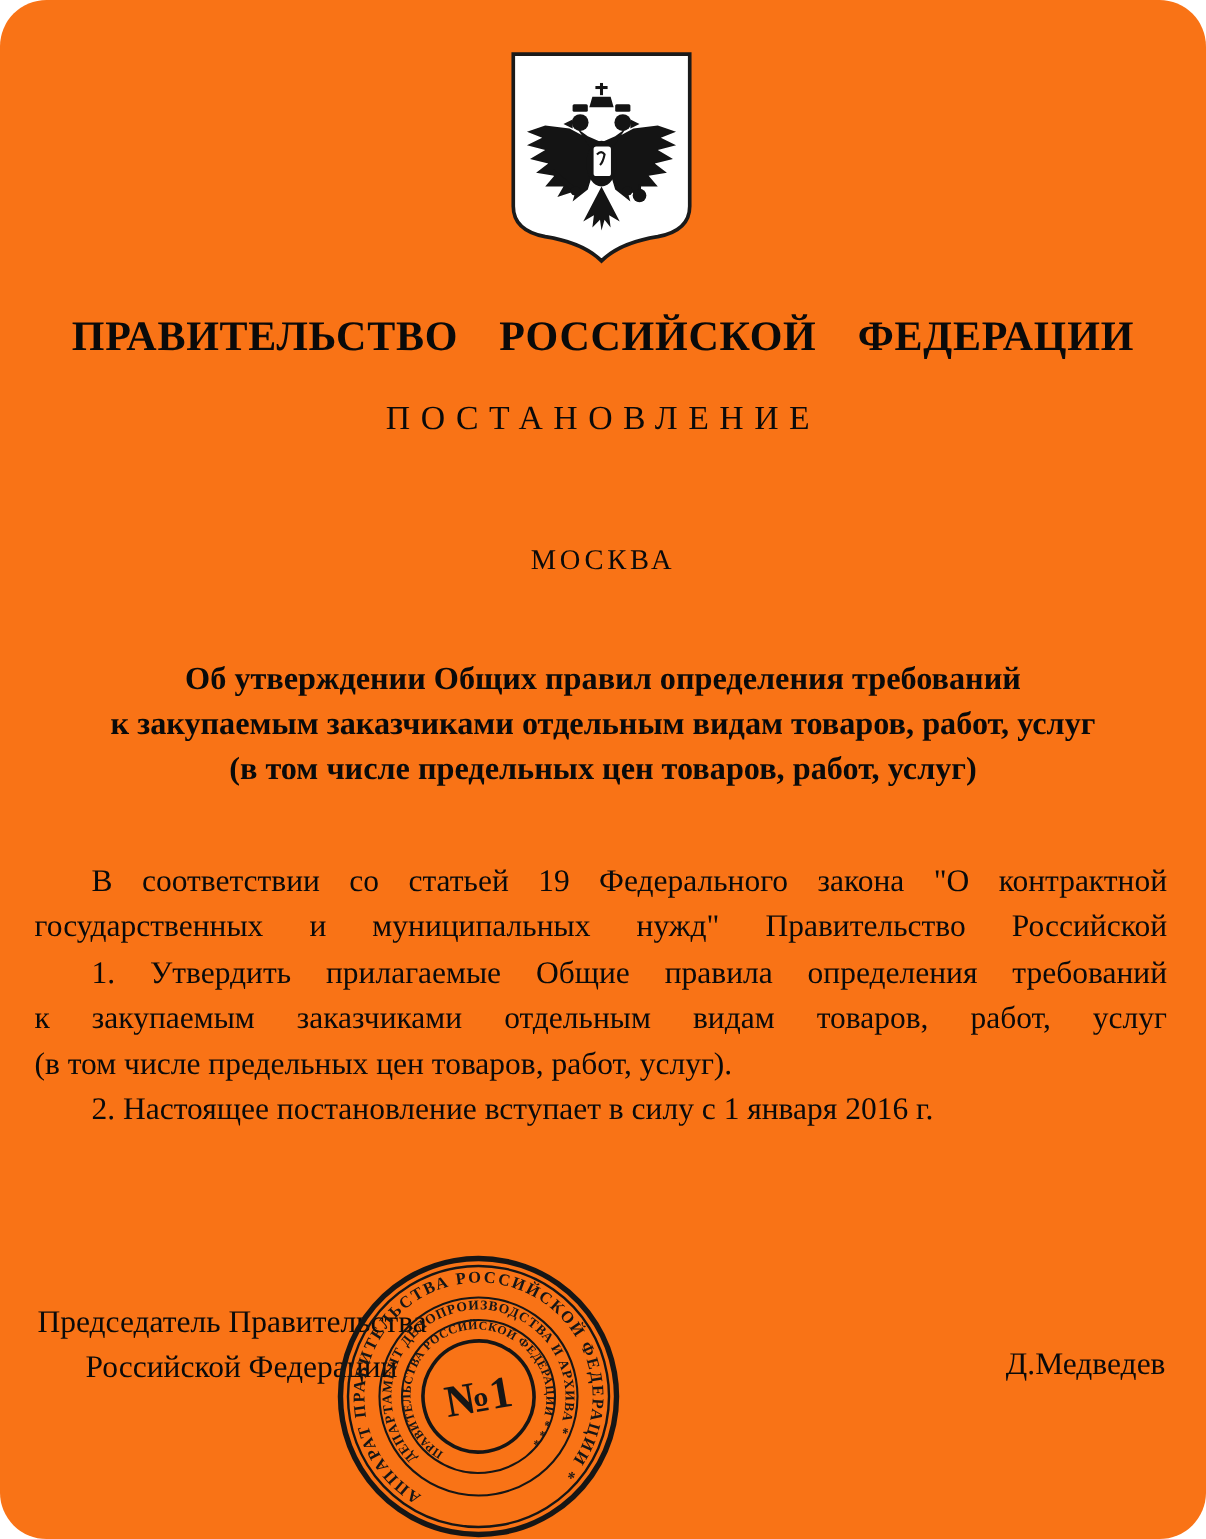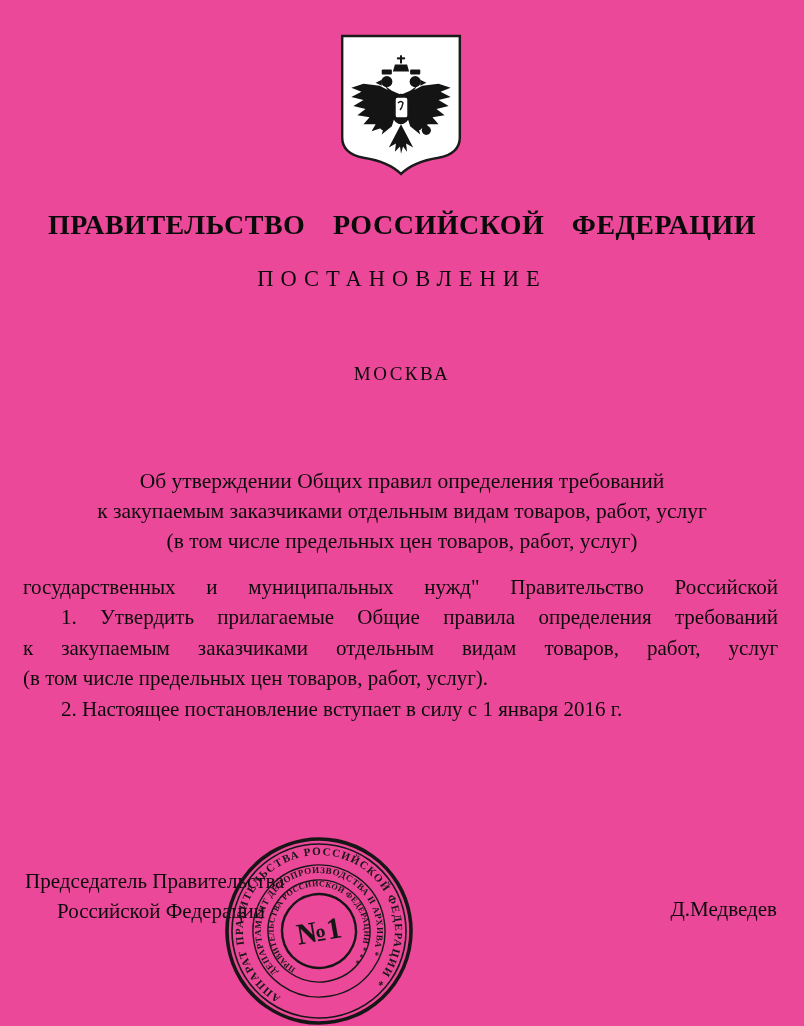--- a/index.html
+++ b/index.html
@@ -1,29 +1,30 @@
 <!DOCTYPE html>
 <html><head>
 <meta charset="utf-8">
 <style>
   html,body{margin:0;padding:0;background:#ffffff;}
   .page{
     position:relative;
     width:804px;height:1026px;
-    background:#ec4899;
+    background:#f97316;
     color:#0a0a0a;
     font-family:"Liberation Serif","DejaVu Serif",serif;
     overflow:hidden;
+    border-radius:31px;
   }
   .abs-center{position:absolute;left:0;width:100%;text-align:center;}
   .org-name{top:209px;font-weight:bold;font-size:28px;letter-spacing:.5px;word-spacing:20px;}
   .doc-type{top:266px;font-size:22.5px;letter-spacing:7px;}
   .date-line{top:316px;font-size:24px;white-space:pre;}
   .city{top:363px;font-size:19px;letter-spacing:2.5px;}
-  .doc-title{top:437px;font-weight:normal;font-size:21.5px;line-height:30px;margin-top:29px;}
+  .doc-title{top:437px;font-weight:bold;font-size:21.5px;line-height:30px;}
   .doc-body{
     position:absolute;top:572px;left:23px;width:755px;
     font-size:21px;line-height:30.4px;
   }
   .bline{text-align:justify;text-align-last:justify;}
   .bline.lastline{text-align-last:left;}
   .bline.indent{text-indent:38px;}
   .emph{font-weight:bold;letter-spacing:.35em;}
   .sig-line1{position:absolute;left:25px;top:869px;font-size:21px;}
   .sig-line2{position:absolute;left:57px;top:899px;font-size:21px;}
@@ -82,20 +83,21 @@
   <div class="abs-center doc-type">ПОСТАНОВЛЕНИЕ</div>
   <div class="abs-center city">МОСКВА</div>
 
   <div class="abs-center doc-title">
     <div>Об утверждении Общих правил определения требований</div>
     <div>к закупаемым заказчиками отдельным видам товаров, работ, услуг</div>
     <div>(в том числе предельных цен товаров, работ, услуг)</div>
   </div>
 
   <div class="doc-body">
+    <div class="bline indent">В соответствии со статьей 19 Федерального закона "О контрактной</div>
     <div class="bline">государственных и муниципальных нужд" Правительство Российской</div>
     <div class="bline indent">1. Утвердить прилагаемые Общие правила определения требований</div>
     <div class="bline">к закупаемым заказчиками отдельным видам товаров, работ, услуг</div>
     <div class="bline lastline">(в том числе предельных цен товаров, работ, услуг).</div>
     <div class="bline lastline indent">2. Настоящее постановление вступает в силу с 1 января 2016 г.</div>
   </div>
 
   <div class="sig-line1">Председатель Правительства</div>
   <div class="sig-line2">Российской Федерации</div>
   <div class="sig-name">Д.Медведев</div>

